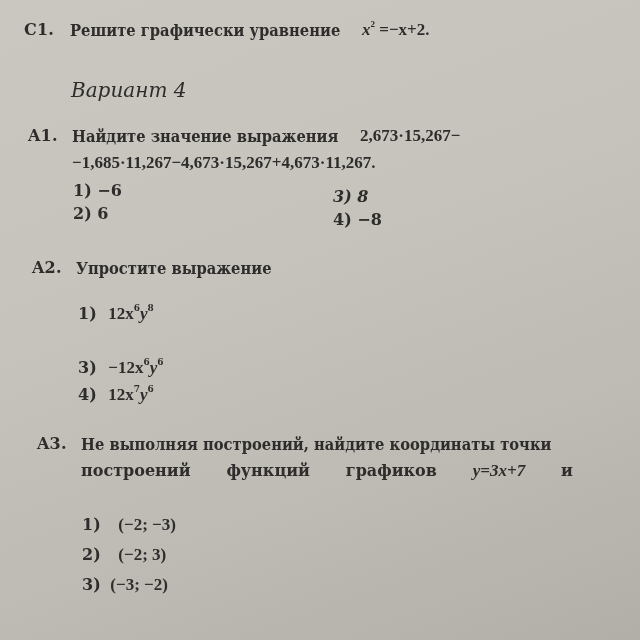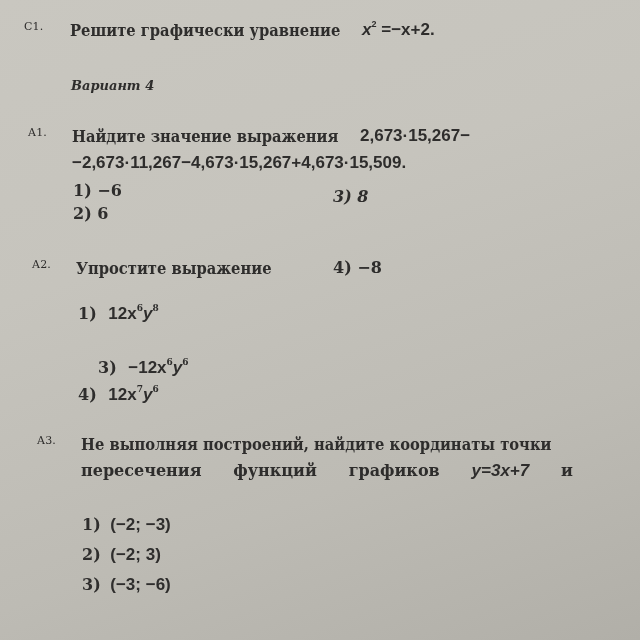--- a/index.html
+++ b/index.html
@@ -14,49 +14,49 @@
       background: linear-gradient(160deg, #c9c7c0 0%, #c6c4bd 35%, #bdbbb4 70%, #b1afa8 100%);
       font-family: "DejaVu Serif", serif;
       color: #2e2d2c;
     }
     .page {
       position: absolute;
       inset: 0;
     }
     .abs { position: absolute; white-space: nowrap; }
     .qnum {
-      font-weight: normal;
-      font-size: 11px;
+      font-weight: bold;
+      font-size: 16px;
       letter-spacing: 0.2px;
     }
     .qtext {
       font-weight: bold;
       font-size: 16px;
       transform: scaleX(0.92);
       transform-origin: left center;
     }
     .math {
-      font-family: Liberation Sans, sans-serif;
+      font-family: Liberation Serif, serif;
       font-size: 17px;
       font-weight: bold;
     }
     .mathi { font-style: italic; }
     .opt {
       font-size: 16px;
       font-weight: bold;
     }
     .sup {
       font-size: 9px;
       vertical-align: 8px;
       font-weight: bold;
     }
     .variant {
-      font-weight: bold;
+      font-weight: normal;
       font-style: italic;
-      font-size: 13px;
+      font-size: 20px;
     }
     .spread {
       display: flex;
       justify-content: space-between;
       width: 492px;
       font-weight: bold;
       font-size: 16px;
     }
   </style>
 </head>
@@ -69,73 +69,73 @@
   <div class="abs math" style="left:362px; top:19px;">
     <span class="mathi">x</span><span class="sup">2</span>
     <span>=−x+2.</span>
   </div>
 
   <div class="abs variant" style="left:71px; top:78px;">Вариант 4</div>
 
   <div class="abs qnum" style="left:28px; top:126px;">A1.</div>
   <div class="abs qtext" style="left:72px; top:127px;">Найдите значение выражения</div>
   <div class="abs math" style="left:360px; top:126px;">2,673·15,267−</div>
-  <div class="abs math" style="left:72px; top:153px;">−2,673·11,267−4,673·15,267+4,673·15,509.</div>
+  <div class="abs math" style="left:72px; top:153px;">−1,685·11,267−4,673·15,267+4,673·11,267.</div>
 
   <div class="abs opt" style="left:73px; top:181px;">
     <span>1)</span>
     <span>−6</span>
   </div>
   <div class="abs opt" style="left:73px; top:204px;">
     <span>2)</span>
     <span>6</span>
   </div>
   <div class="abs opt" style="left:333px; top:187px;font-style:italic;">
     <span>3)</span>
     <span>8</span>
   </div>
-  <div class="abs opt" style="left:333px; top:210px;margin-top:48px;">
+  <div class="abs opt" style="left:333px; top:210px;">
     <span>4)</span>
     <span>−8</span>
   </div>
 
   <div class="abs qnum" style="left:32px; top:258px;">A2.</div>
   <div class="abs qtext" style="left:76px; top:259px;">Упростите выражение</div>
 
   <div class="abs opt" style="left:78px; top:303px;">
     <span>1)</span>
     <span class="math" style="margin-left:6px;">12x</span><span class="sup">6</span><span class="math mathi">y</span><span class="sup">8</span>
   </div>
-  <div class="abs opt" style="left:78px; top:357px;margin-left:20px;">
+  <div class="abs opt" style="left:78px; top:357px;">
     <span>3)</span>
     <span class="math" style="margin-left:6px;">−12x</span><span class="sup">6</span><span class="math mathi">y</span><span class="sup">6</span>
   </div>
   <div class="abs opt" style="left:78px; top:384px;">
     <span>4)</span>
     <span class="math" style="margin-left:6px;">12x</span><span class="sup">7</span><span class="math mathi">y</span><span class="sup">6</span>
   </div>
 
   <div class="abs qnum" style="left:37px; top:434px;">A3.</div>
   <div class="abs qtext" style="left:81px; top:435px;">Не выполняя построений, найдите координаты точки</div>
   <div class="abs" style="left:81px; top:461px;">
     <div class="spread">
-      <span>пересечения</span>
+      <span>построений</span>
       <span>функций</span>
       <span>графиков</span>
       <span class="math mathi">y=3x+7</span>
       <span>и</span>
     </div>
   </div>
 
   <div class="abs opt" style="left:82px; top:515px;">
     <span>1)</span>
-    <span class="math" style="margin-left:4px;">(−2; −3)</span>
+    <span class="math" style="margin-left:12px;">(−2; −3)</span>
   </div>
   <div class="abs opt" style="left:82px; top:545px;">
     <span>2)</span>
-    <span class="math" style="margin-left:4px;text-align:right;">(−2; 3)</span>
+    <span class="math" style="margin-left:12px;text-align:right;">(−2; 3)</span>
   </div>
   <div class="abs opt" style="left:82px; top:575px;">
     <span>3)</span>
-    <span class="math" style="margin-left:4px;">(−3; −6)</span>
+    <span class="math" style="margin-left:4px;">(−3; −2)</span>
   </div>
 
 </div>
 
 </body></html>

